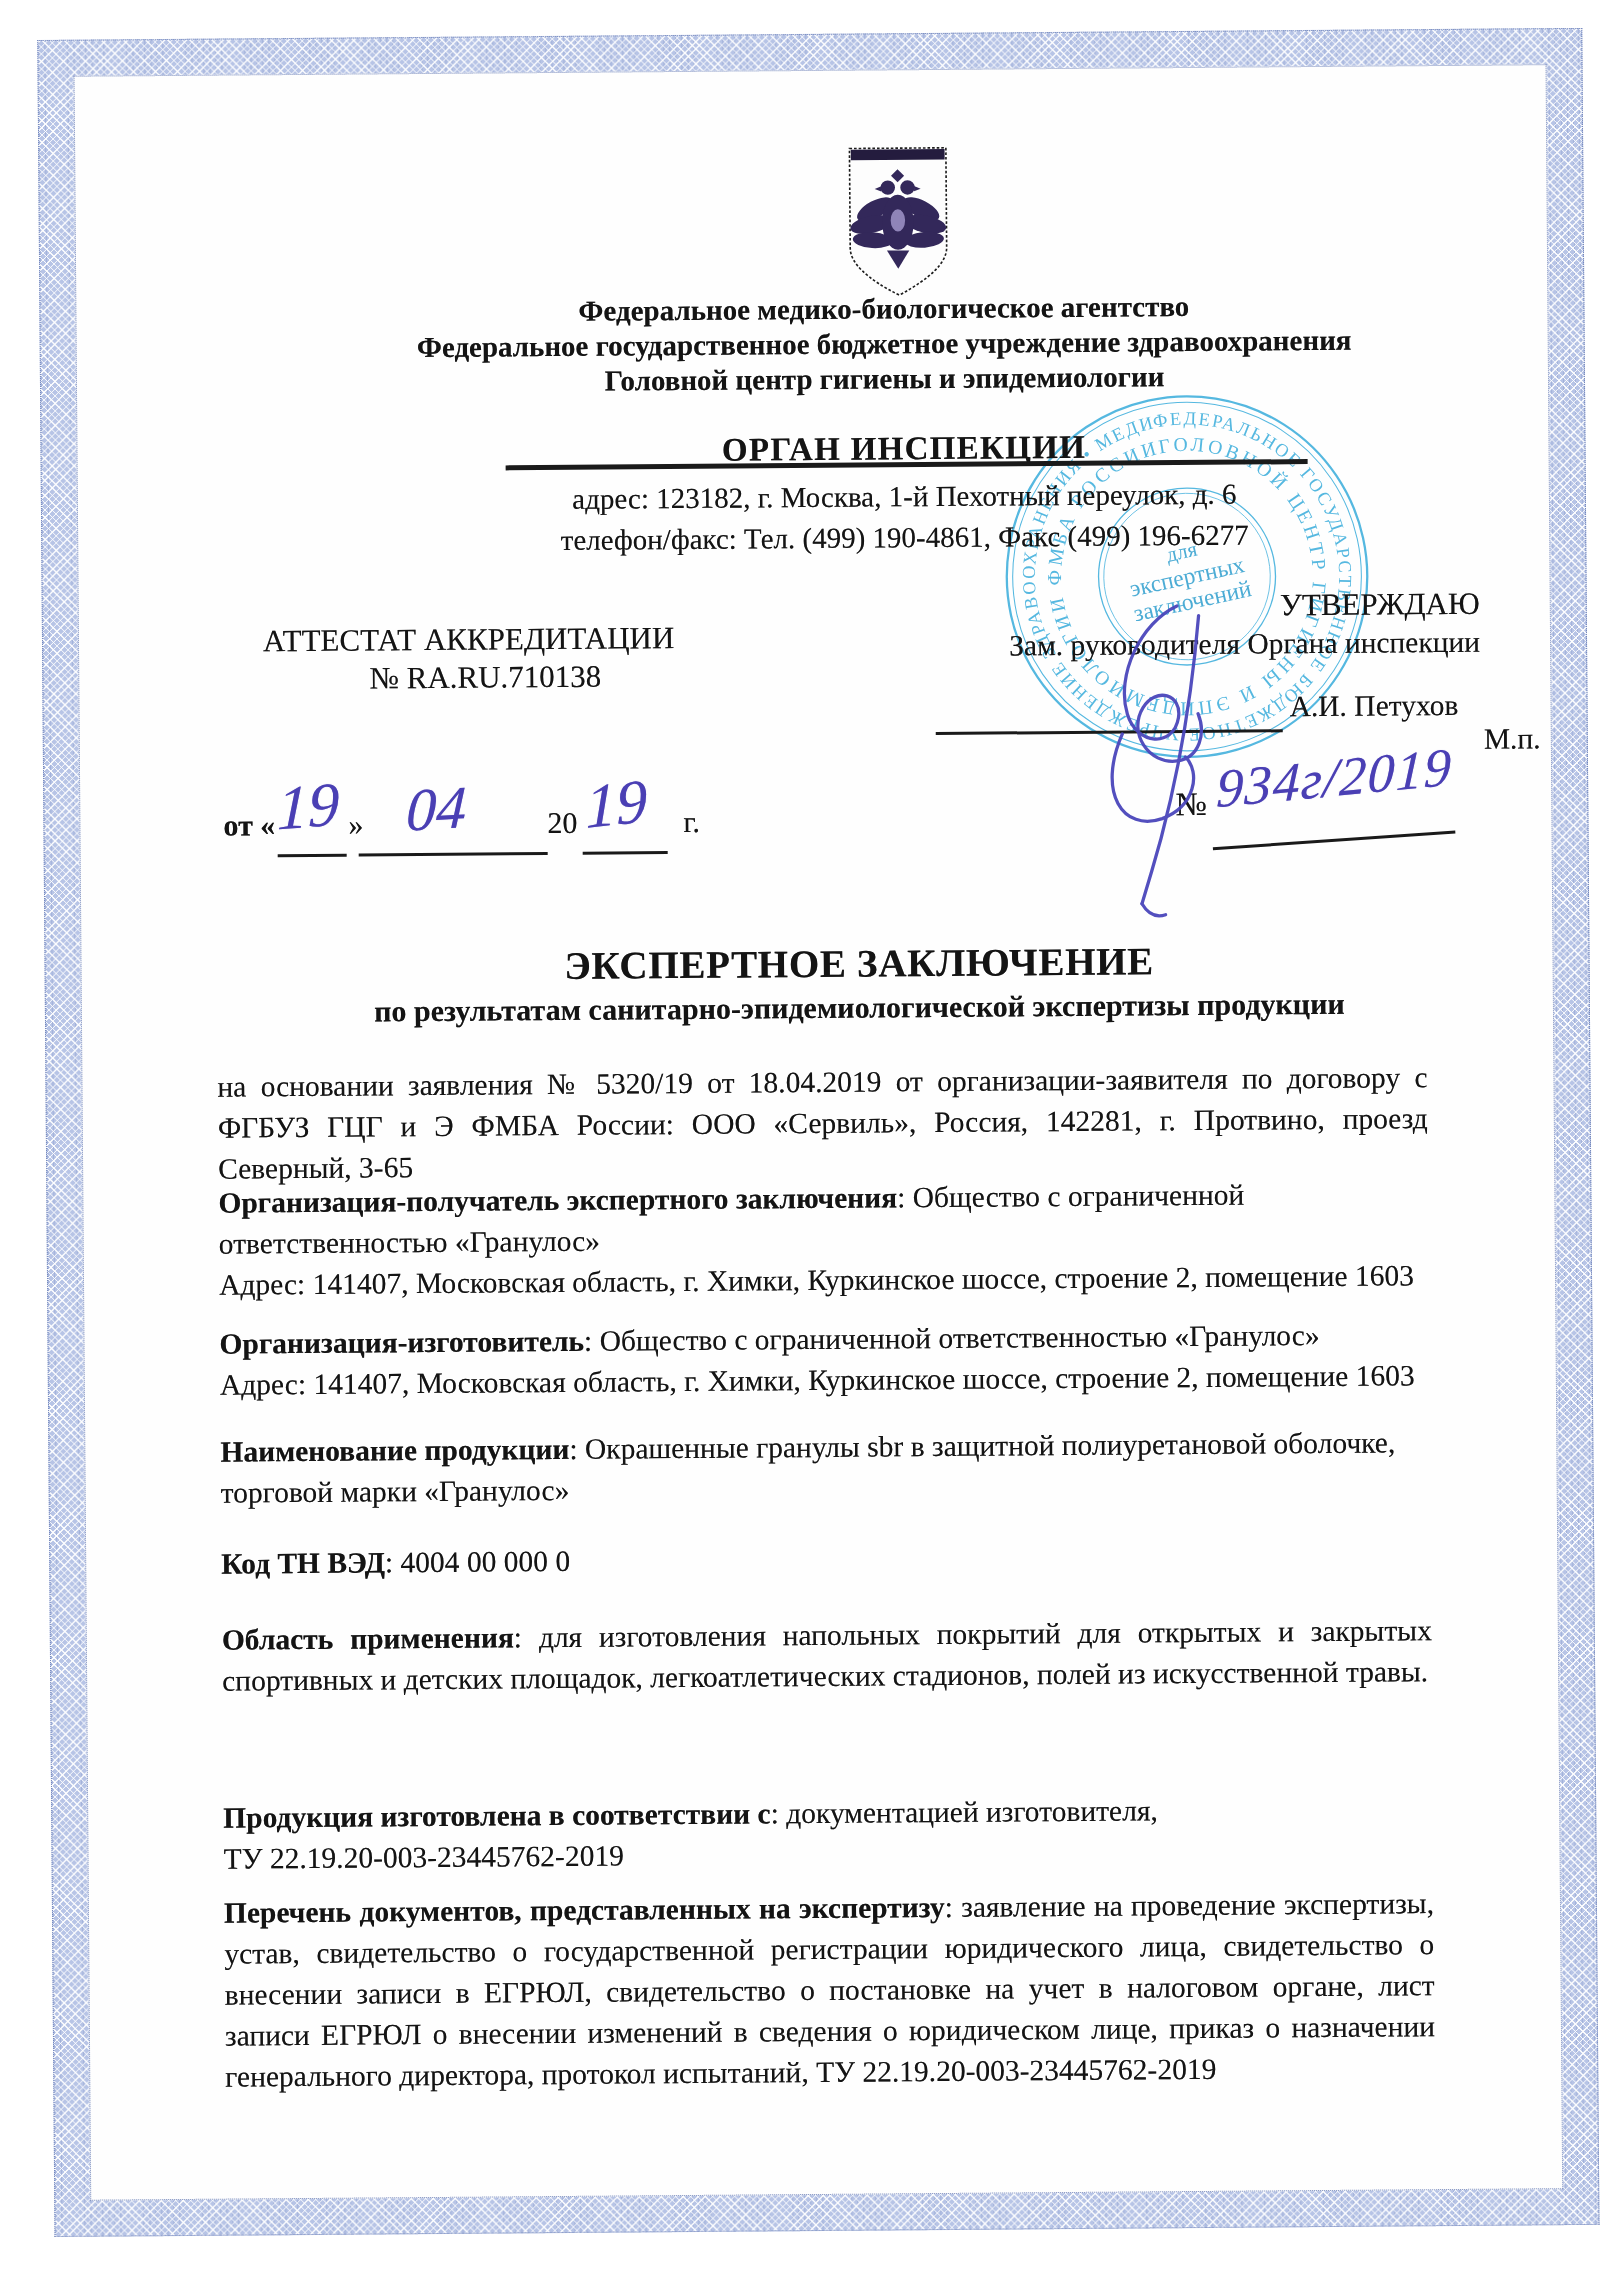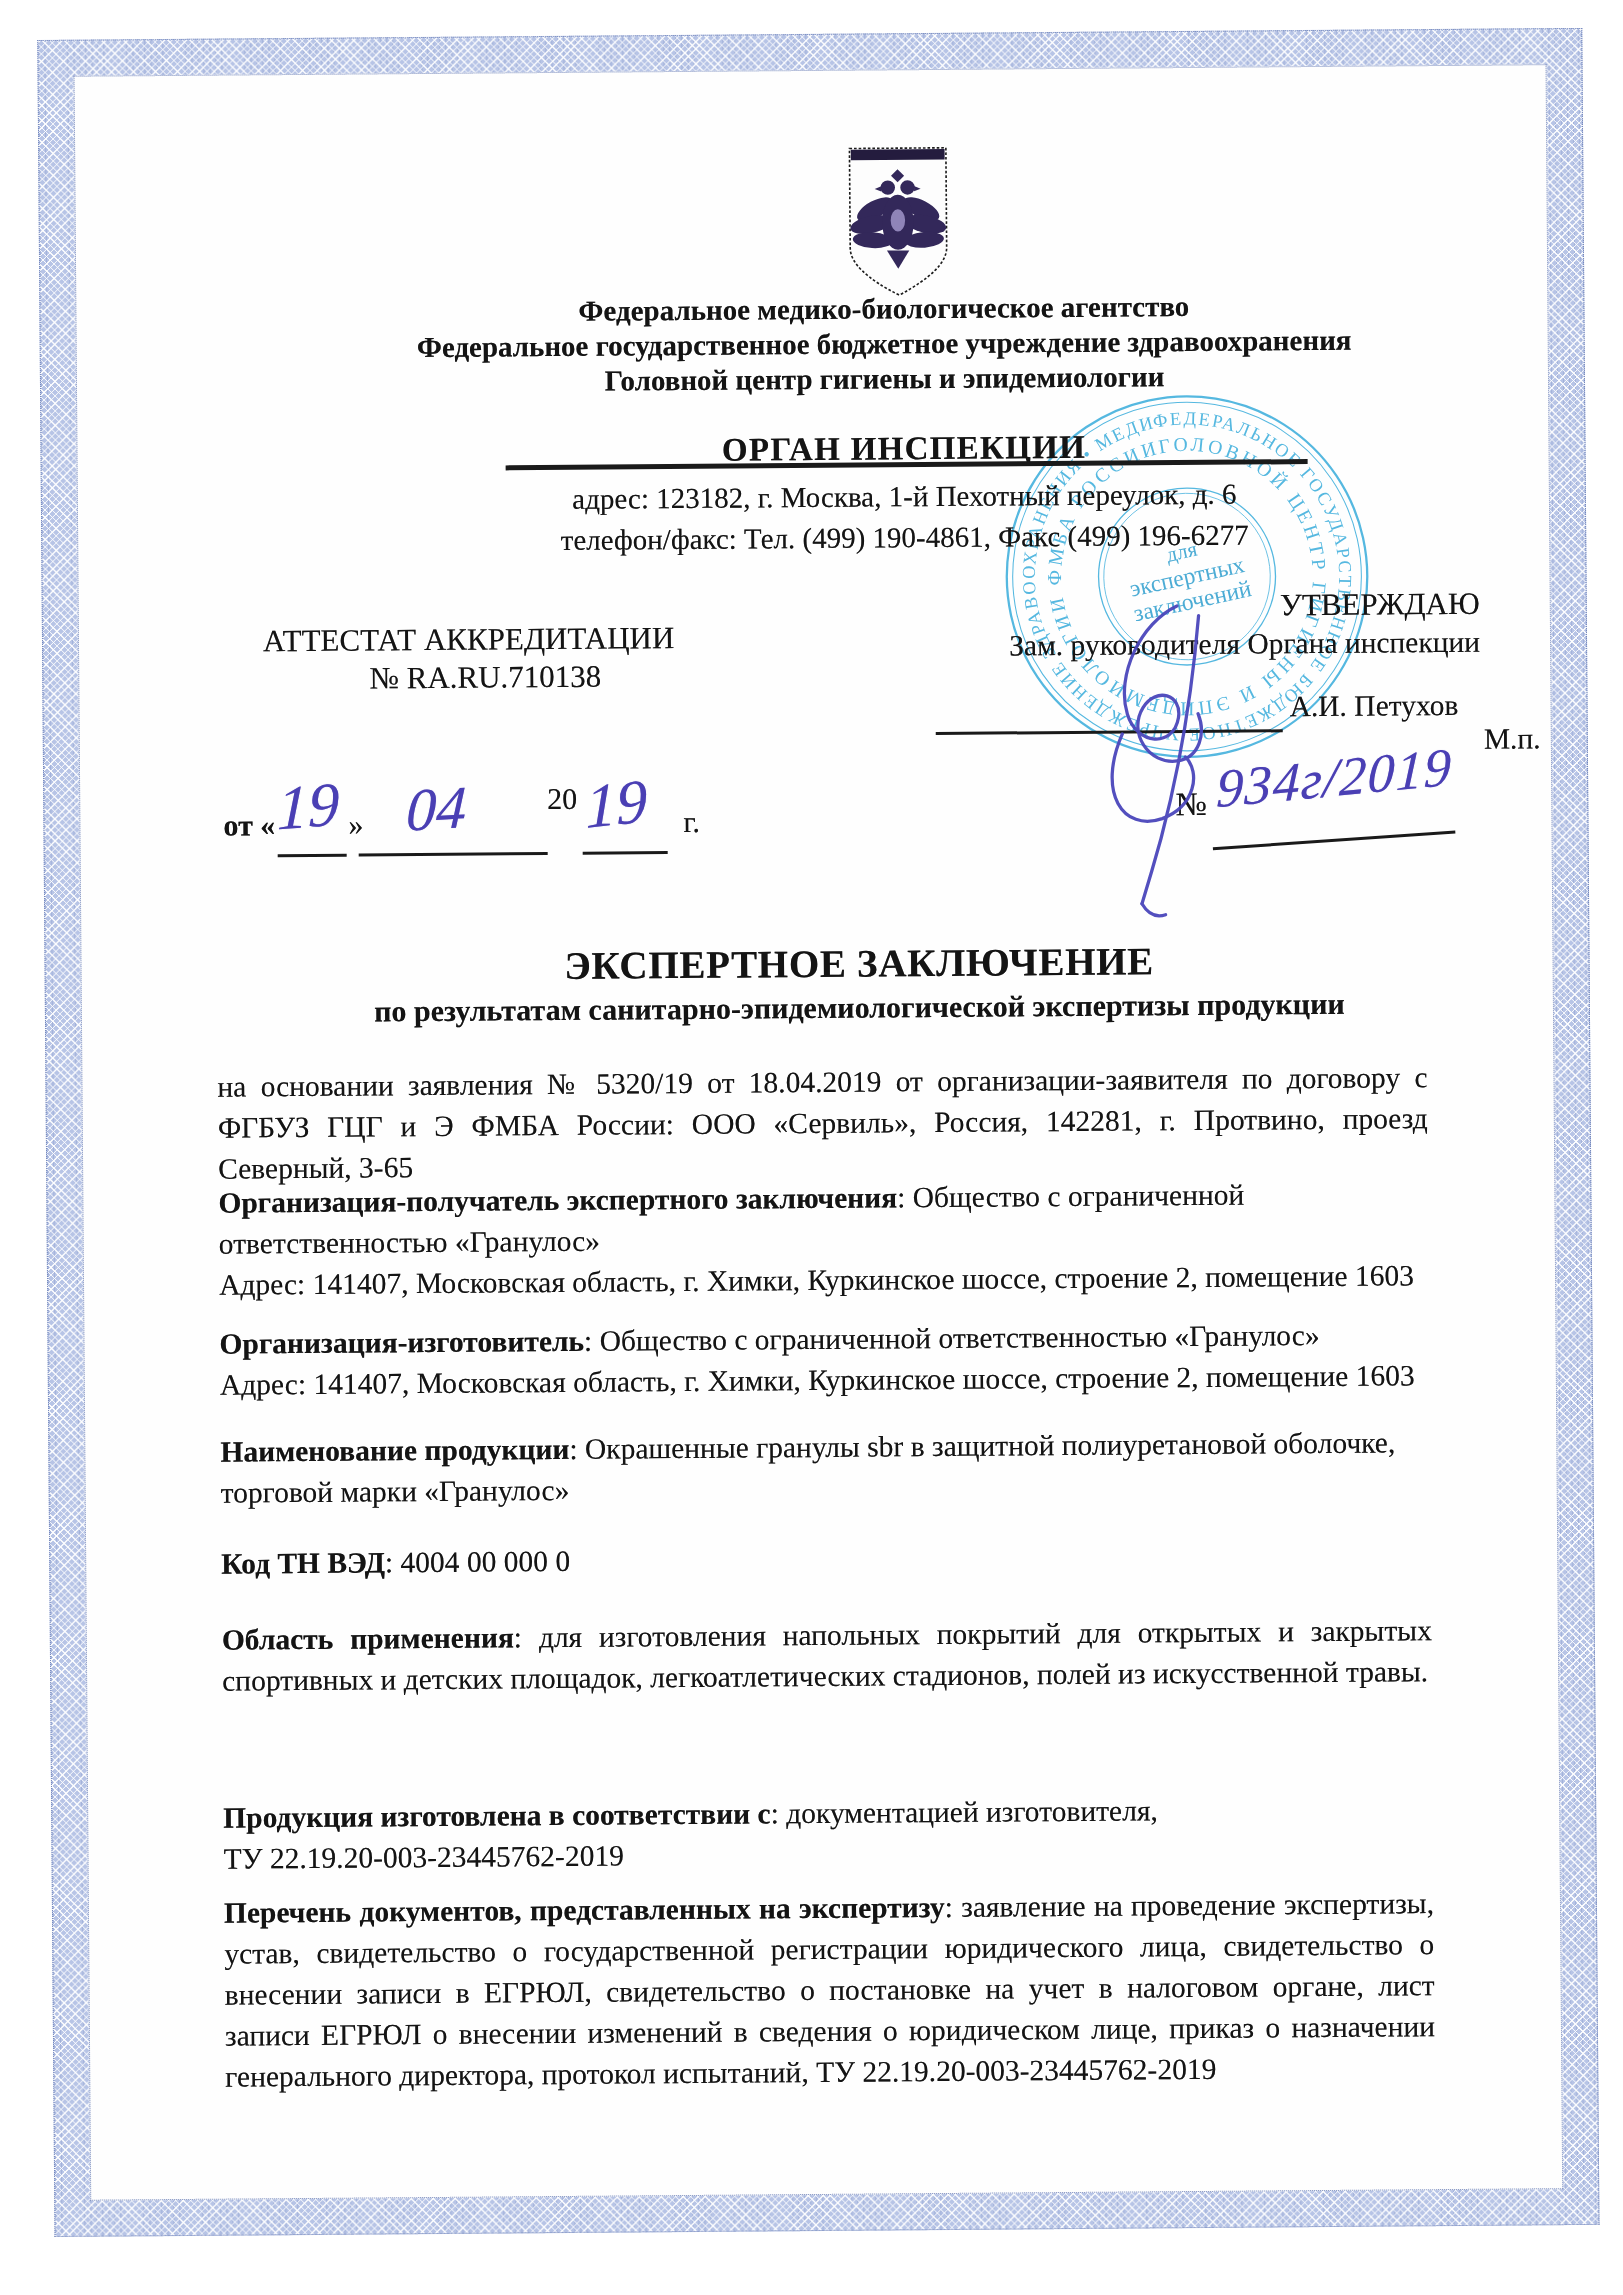--- a/index.html
+++ b/index.html
@@ -141,21 +141,21 @@
       <path d="M238,30 C228,140 208,260 178,370 C170,398 160,432 148,470"></path>
       <path d="M120,210 C80,300 120,360 180,340 C230,322 240,270 216,246"></path>
       <path d="M148,470 C156,484 168,492 184,487"></path>
     </g>
   </svg>
 
   <span class="abs printed ink" style="left:226px;top:804px;z-index:2;font-weight:bold;">от «</span>
   <span class="abs hw" style="left:280px;top:767px;font-size:62px;transform:rotate(-4deg) skewX(-6deg);z-index:3;">19</span>
   <span class="abs printed ink" style="left:351px;top:804px;z-index:2;">»</span>
   <span class="abs hw" style="left:409px;top:772px;font-size:60px;transform:rotate(-3deg) skewX(-6deg);z-index:3;">04</span>
-  <span class="abs printed ink" style="left:550px;top:780px;z-index:2;">20</span>
+  <span class="abs printed ink" style="left:550px;top:804px;z-index:2;">20</span>
   <span class="abs hw" style="left:588px;top:767px;font-size:62px;transform:rotate(-6deg) skewX(-6deg);z-index:3;">19</span>
   <span class="abs printed ink" style="left:686px;top:804px;z-index:2;">г.</span>
   <div class="abs rule" style="left:280px;top:850px;width:69px;height:2.6px;z-index:2;"></div>
   <div class="abs rule" style="left:361px;top:850px;width:189px;height:2.6px;z-index:2;"></div>
   <div class="abs rule" style="left:585px;top:850px;width:85px;height:2.6px;z-index:2;"></div>
 
   <span class="abs ink" style="left:1178px;top:789px;font-size:33px;z-index:2;">№</span>
   <span class="abs hw" style="left:1219px;top:751px;font-size:54px;letter-spacing:1.3px;transform:rotate(-5deg) skewX(-8deg);z-index:3;">934г/2019</span>
   <div class="abs rule" style="left:1215px;top:843px;width:243px;height:2.6px;transform:rotate(-3.5deg);z-index:2;"></div>
 

